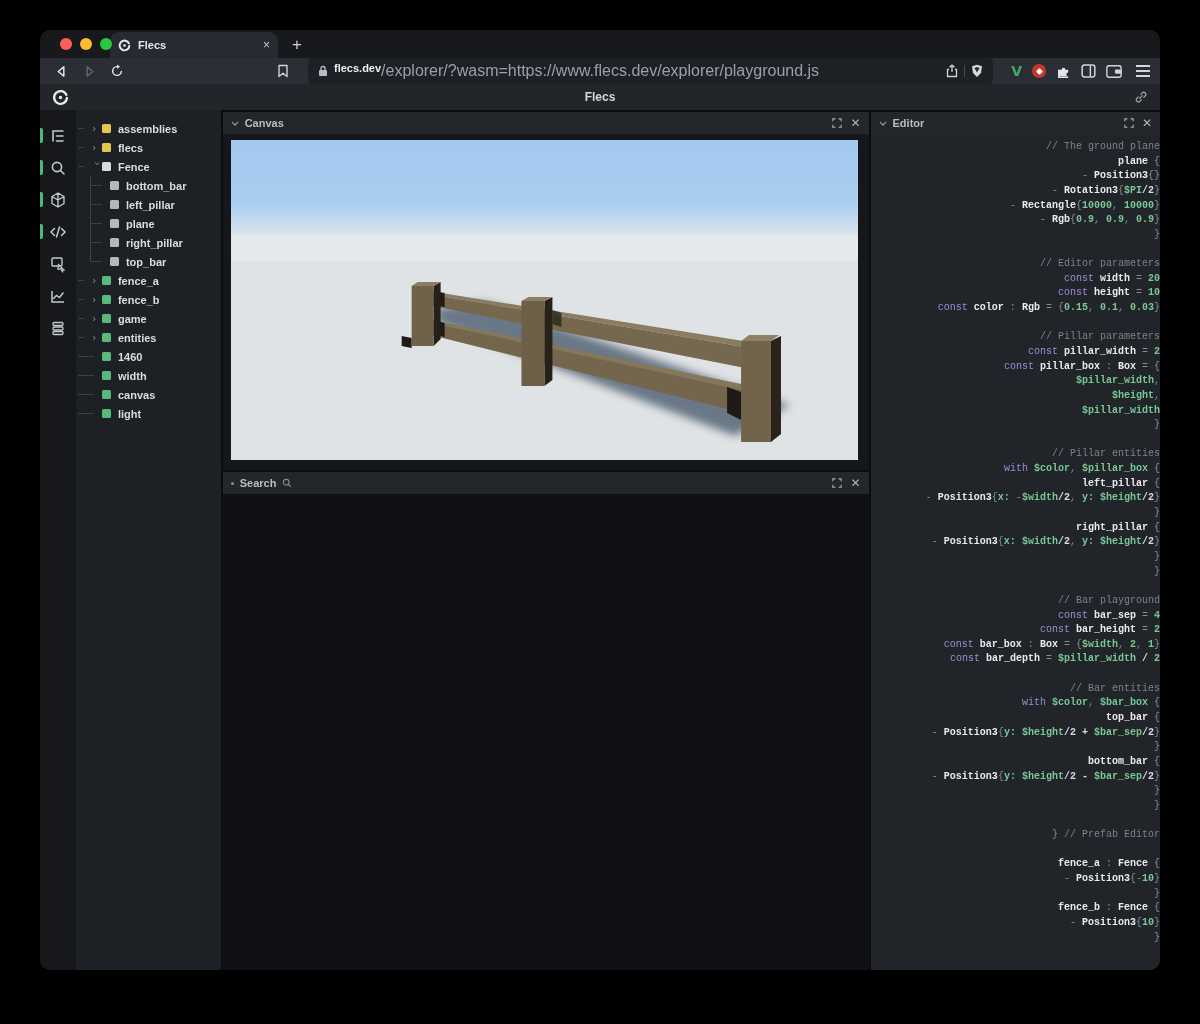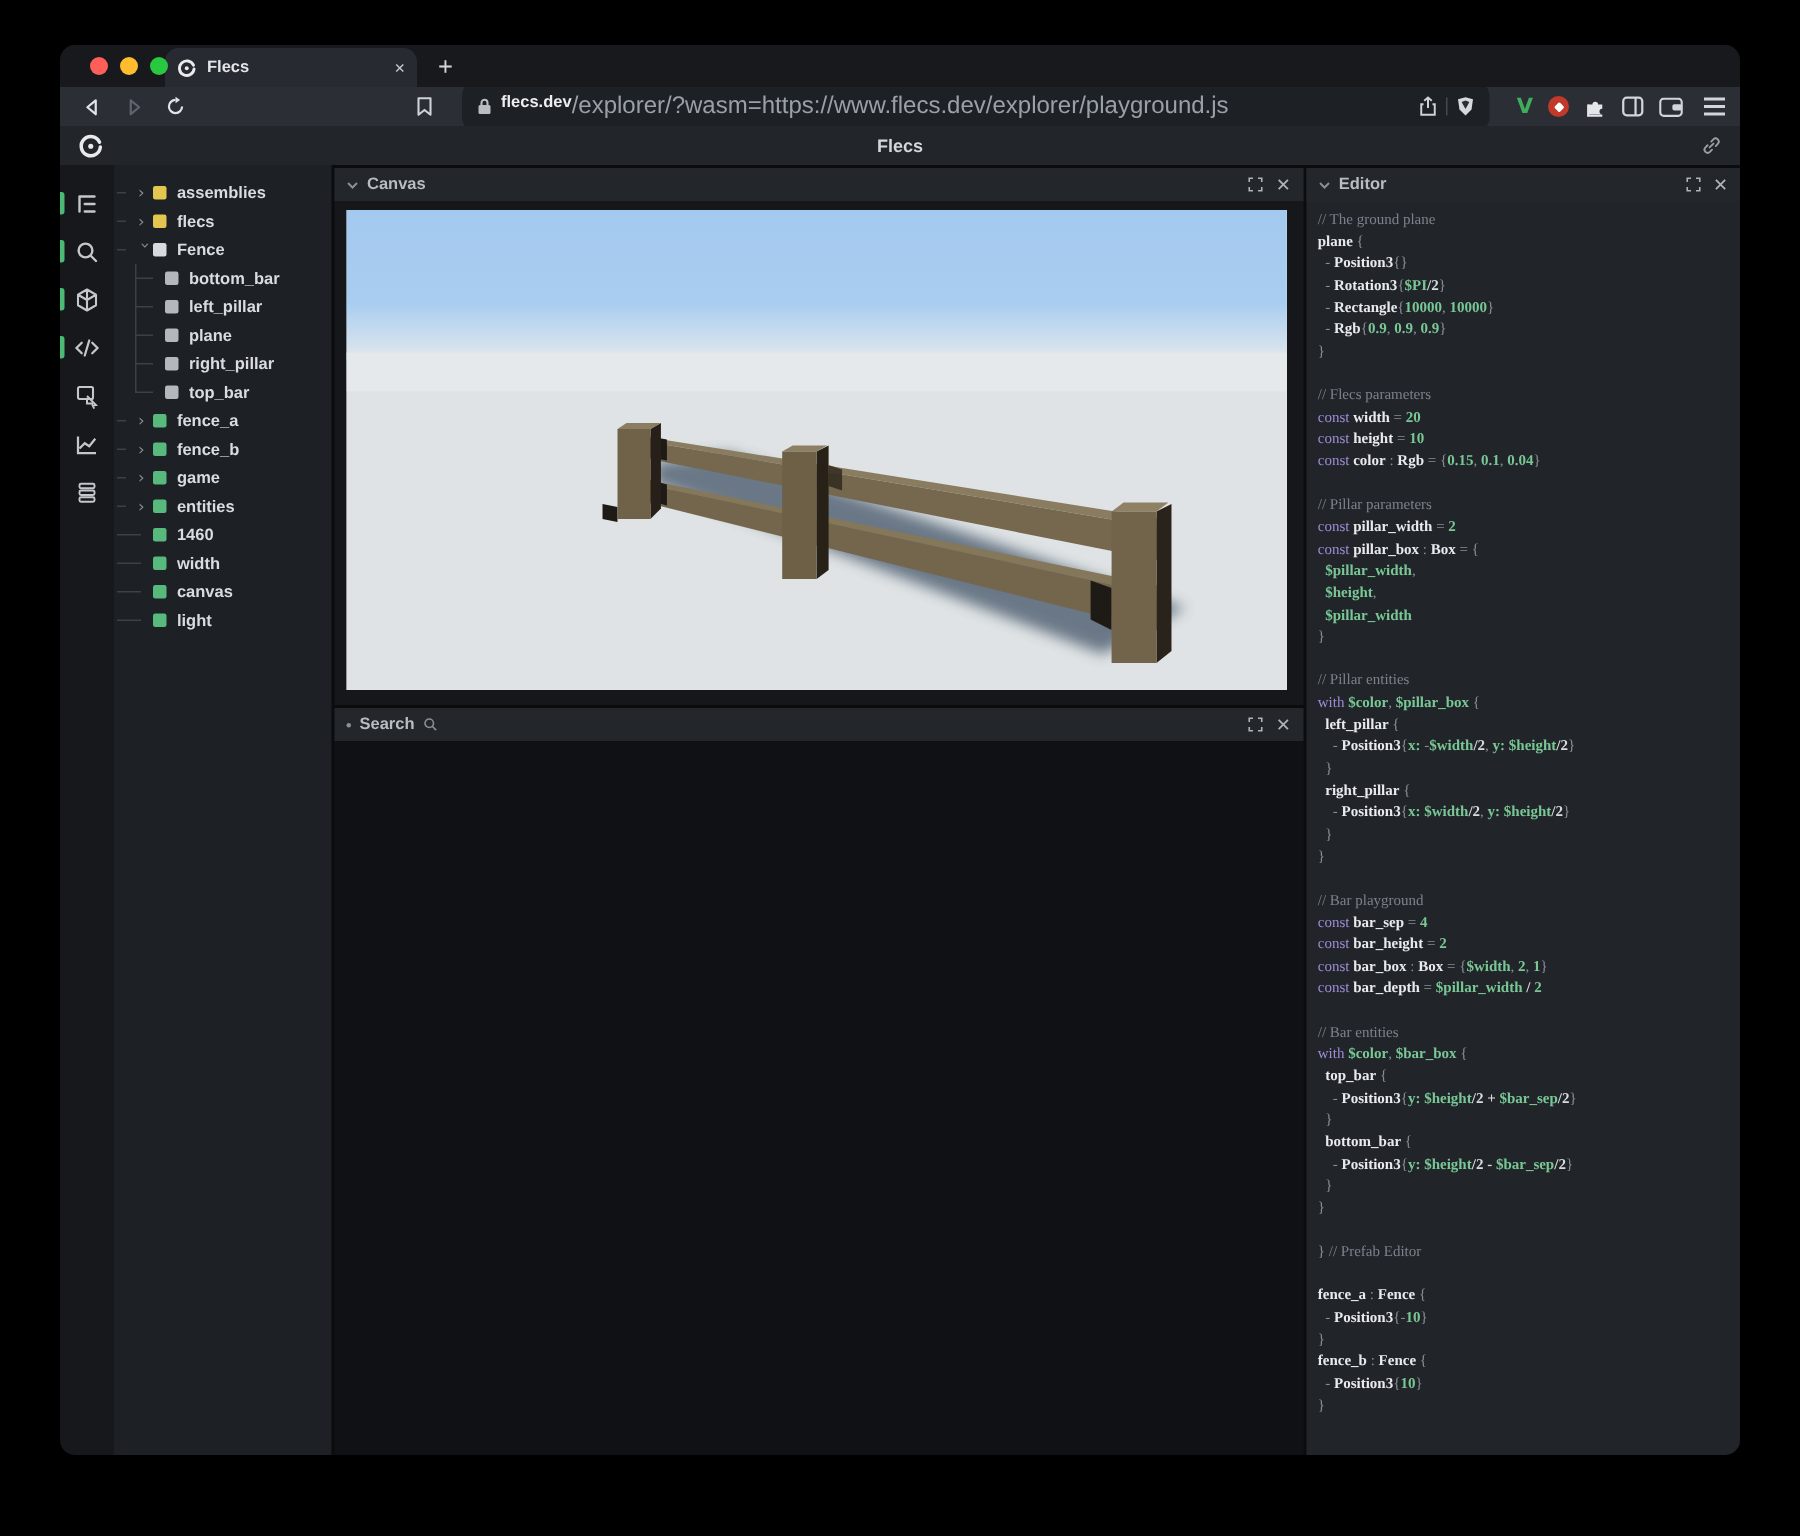--- a/index.html
+++ b/index.html
@@ -64,21 +64,21 @@
   .phead .x { color:#aeb3b9; font-size:12px; line-height:1; }
   #canvas-panel { height:358px; margin-top:2px; }
   #viewport { flex:1; margin:6px 11px 10px 8px; position:relative; background:#dfe3e5; }
   #viewport svg { position:absolute; inset:0; width:100%; height:100%; }
   #search-panel { flex:1; margin-top:2px; background:#101214; }
   #search-panel .pbody { flex:1; background:#0f1114; }
   .dot { width:3px; height:3px; border-radius:50%; background:#8a9097; }
 
   #editor-panel { flex:1; margin-top:2px; background:#21252a; }
   .codebody { flex:1; padding:7px 0 0 8px; overflow:hidden;
-    font-family:Liberation Serif, serif; font-size:10px; }
+    font-family:Liberation Mono, monospace; font-size:10px;text-align:right; }
   .cl { height:14.65px; white-space:pre; }
   .tok-c { color:#7b828b; }
   .tok-k { color:#9d8cd6; }
   .tok-i { color:#e8eaed; font-weight:bold; }
   .tok-o { color:#868d95; }
   .tok-v { color:#79c795; font-weight:bold; }
   .tok-p { color:#d8dbde; font-weight:bold; }
 
   svg.ico { display:block; }
 </style>
@@ -429,24 +429,24 @@
         </div>
         <div class="codebody" id="codebody">
             <div class="cl"><span class="tok-c">// The ground plane</span></div>
             <div class="cl"><span class="tok-i">plane</span><span class="tok-o"> {</span></div>
             <div class="cl"><span class="tok-o">  - </span><span class="tok-i">Position3</span><span class="tok-o">{}</span></div>
             <div class="cl"><span class="tok-o">  - </span><span class="tok-i">Rotation3</span><span class="tok-o">{</span><span class="tok-v">$PI</span><span class="tok-p">/2</span><span class="tok-o">}</span></div>
             <div class="cl"><span class="tok-o">  - </span><span class="tok-i">Rectangle</span><span class="tok-o">{</span><span class="tok-v">10000</span><span class="tok-o">, </span><span class="tok-v">10000</span><span class="tok-o">}</span></div>
             <div class="cl"><span class="tok-o">  - </span><span class="tok-i">Rgb</span><span class="tok-o">{</span><span class="tok-v">0.9</span><span class="tok-o">, </span><span class="tok-v">0.9</span><span class="tok-o">, </span><span class="tok-v">0.9</span><span class="tok-o">}</span></div>
             <div class="cl"><span class="tok-o">}</span></div>
             <div class="cl">&nbsp;</div>
-            <div class="cl"><span class="tok-c">// Flecs parameters</span></div>
+            <div class="cl"><span class="tok-c">// Editor parameters</span></div>
             <div class="cl"><span class="tok-k">const </span><span class="tok-i">width</span><span class="tok-o"> = </span><span class="tok-v">20</span></div>
             <div class="cl"><span class="tok-k">const </span><span class="tok-i">height</span><span class="tok-o"> = </span><span class="tok-v">10</span></div>
-            <div class="cl"><span class="tok-k">const </span><span class="tok-i">color</span><span class="tok-o"> : </span><span class="tok-i">Rgb</span><span class="tok-o"> = {</span><span class="tok-v">0.15</span><span class="tok-o">, </span><span class="tok-v">0.1</span><span class="tok-o">, </span><span class="tok-v">0.04</span><span class="tok-o">}</span></div>
+            <div class="cl"><span class="tok-k">const </span><span class="tok-i">color</span><span class="tok-o"> : </span><span class="tok-i">Rgb</span><span class="tok-o"> = {</span><span class="tok-v">0.15</span><span class="tok-o">, </span><span class="tok-v">0.1</span><span class="tok-o">, </span><span class="tok-v">0.03</span><span class="tok-o">}</span></div>
             <div class="cl">&nbsp;</div>
             <div class="cl"><span class="tok-c">// Pillar parameters</span></div>
             <div class="cl"><span class="tok-k">const </span><span class="tok-i">pillar_width</span><span class="tok-o"> = </span><span class="tok-v">2</span></div>
             <div class="cl"><span class="tok-k">const </span><span class="tok-i">pillar_box</span><span class="tok-o"> : </span><span class="tok-i">Box</span><span class="tok-o"> = {</span></div>
             <div class="cl"><span class="tok-o">  </span><span class="tok-v">$pillar_width</span><span class="tok-o">,</span></div>
             <div class="cl"><span class="tok-o">  </span><span class="tok-v">$height</span><span class="tok-o">,</span></div>
             <div class="cl"><span class="tok-o">  </span><span class="tok-v">$pillar_width</span></div>
             <div class="cl"><span class="tok-o">}</span></div>
             <div class="cl">&nbsp;</div>
             <div class="cl"><span class="tok-c">// Pillar entities</span></div>

